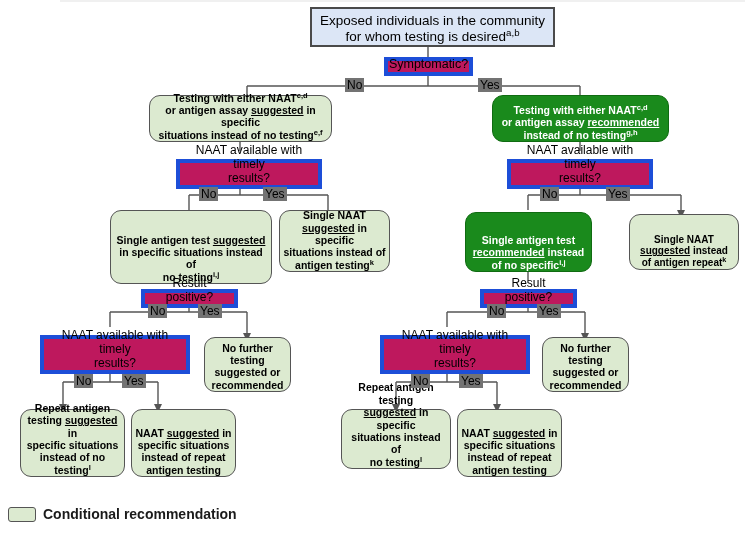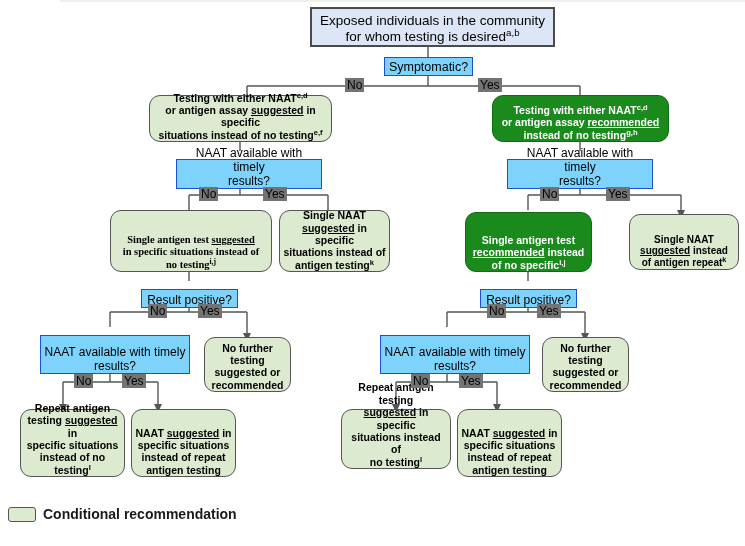--- a/index.html
+++ b/index.html
@@ -35,22 +35,22 @@
     z-index: 2;
   }
   .node .txt {
     display: block;
     width: 100%;
     padding: 0 3px;
     line-height: 1.18;
   }
   
   .blue {
-    background: #7dd3fc;
-    border: 1px solid #1d4ed8;
+    background: #be185d;
+    border: 4px solid #1d4ed8;
     color: #000000;
     font-weight: normal;
   }
   .title-box {
     background: #dce6f6;
     border: 2px solid #4a4a4a;
     color: #000000;
     font-size: 13.5px;
   }
   
@@ -227,21 +227,21 @@
       <span>NAAT available with timely</span><br>
       <span>results?</span>
     </span>
   </div>
 
   <span class="edge-label" style="left:199px; top:187px;">No</span>
   <span class="edge-label" style="left:263px; top:187px;">Yes</span>
   <span class="edge-label" style="left:540px; top:187px;">No</span>
   <span class="edge-label" style="left:606px; top:187px;">Yes</span>
 
-  <div class="node lgreen f105" style="left:110px; top:210px; width:162px; height:62px;font-family:Liberation Serif, serif;">
+  <div class="node lgreen f105" style="left:110px; top:210px; width:162px; height:74px;">
     <span class="txt">
       <span>Single antigen test  </span><span class="u">suggested</span><br>
       <span>in specific situations instead of</span><br>
       <span>no testing</span><sup>i,j</sup>
     </span>
   </div>
 
   <div class="node lgreen f105" style="left:279px; top:210px; width:111px; height:62px;">
     <span class="txt">
       <span>Single NAAT</span><br>

